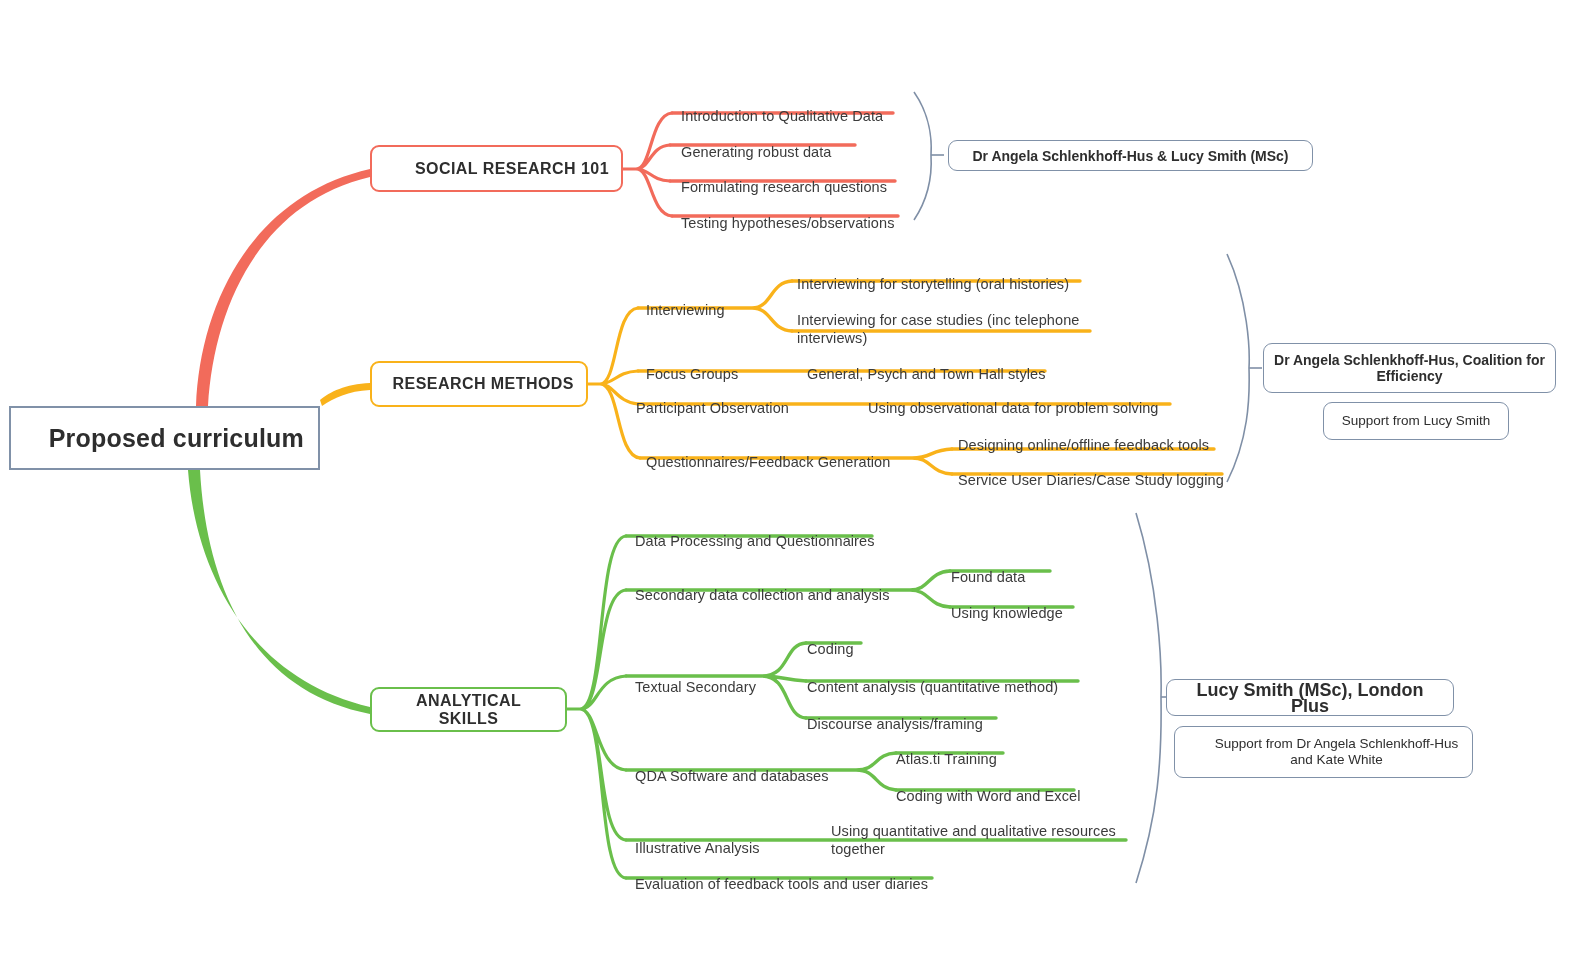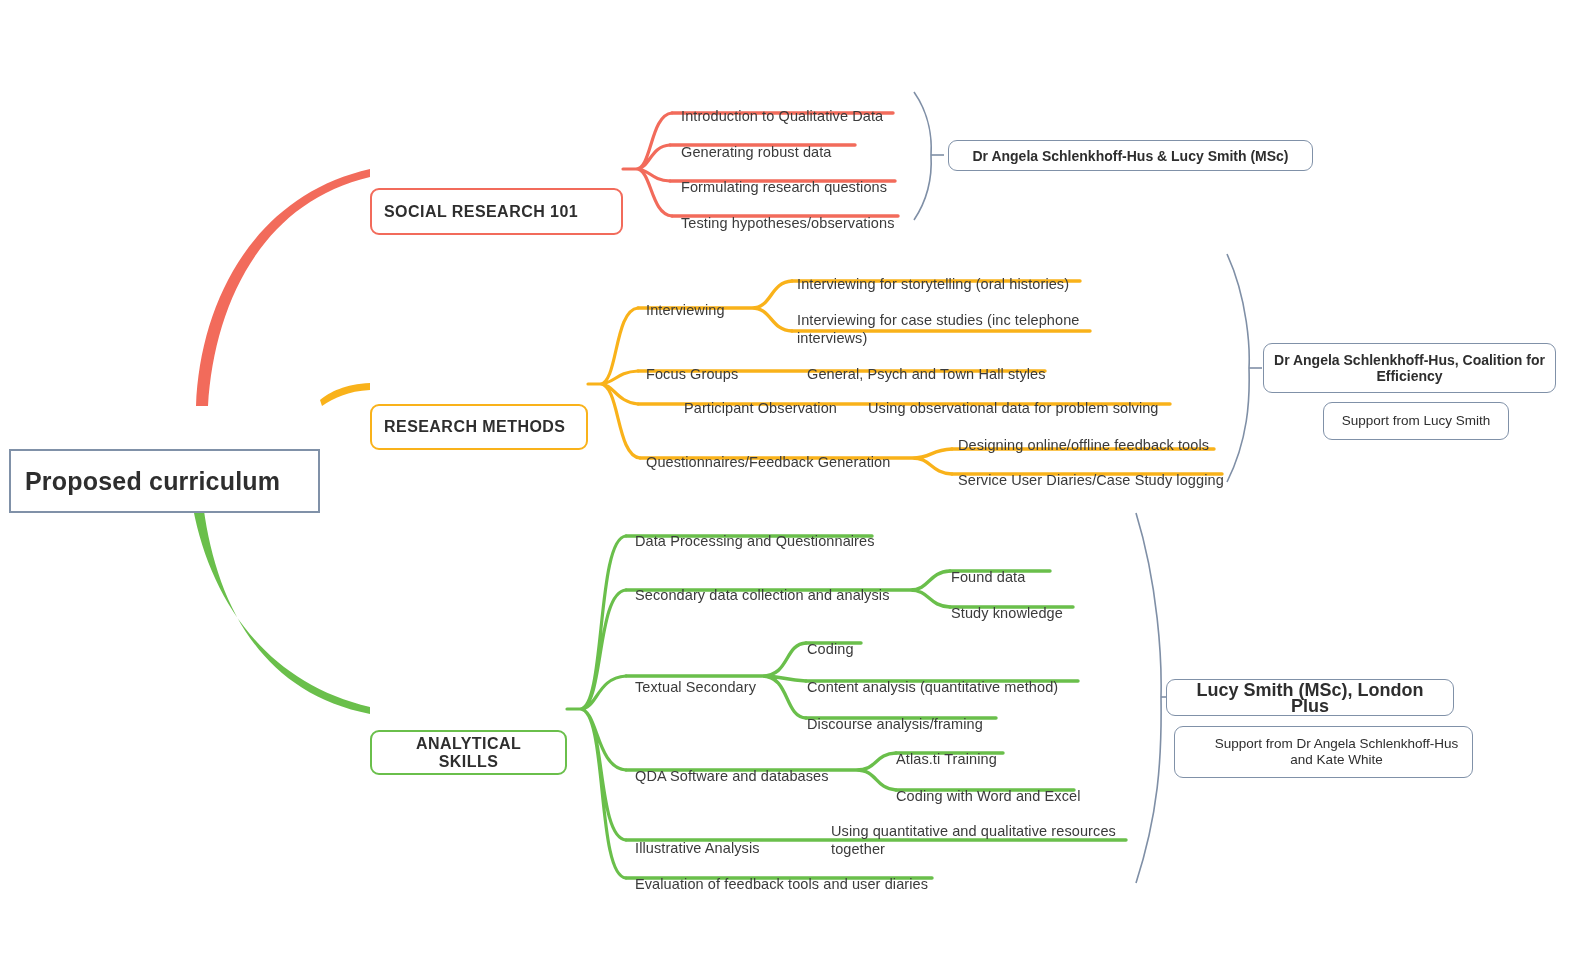--- a/index.html
+++ b/index.html
@@ -23,23 +23,22 @@
     left: 0; top: 0;
     width: 1582px;
     height: 979px;
     pointer-events: none;
   }
   .node {
     position: absolute;
     box-sizing: border-box;
     display: flex;
     align-items: center;
-    justify-content: flex-start;
+    justify-content: flex-end;
     text-align: center;
-    margin-top: 43px;
   }
   
   .root-node {
     border: 2px solid #8091a8;
     background: #ffffff;
     color: #2e2e2e;
     font-size: 25px;
     font-weight: bold;
     letter-spacing: 0.2px;
     padding: 0 14px;
@@ -219,21 +218,21 @@
     <span>Interviewing for storytelling (oral histories)</span>
   </div>
 
   <div class="leaf" style="left:646px; top:347px;">
     <span>Focus Groups</span>
   </div>
   <div class="leaf" style="left:807px; top:347px;">
     <span>General, Psych and Town Hall styles</span>
   </div>
 
-  <div class="leaf" style="left:684px; top:381px;">
+  <div class="leaf" style="left:636px; top:381px;">
     <span>Participant Observation</span>
   </div>
   <div class="leaf" style="left:868px; top:381px;">
     <span>Using observational data for problem solving</span>
   </div>
 
   <div class="leaf" style="left:646px; top:435px;">
     <span>Questionnaires/Feedback Generation</span>
   </div>
   <div class="leaf" style="left:958px; top:418px;">
@@ -254,21 +253,21 @@
     <span>Data Processing and Questionnaires</span>
   </div>
 
   <div class="leaf" style="left:635px; top:568px;">
     <span>Secondary data collection and analysis</span>
   </div>
   <div class="leaf" style="left:951px; top:550px;">
     <span>Found data</span>
   </div>
   <div class="leaf" style="left:951px; top:586px;">
-    <span>Study knowledge</span>
+    <span>Using knowledge</span>
   </div>
 
   <div class="leaf" style="left:635px; top:660px;">
     <span>Textual Secondary</span>
   </div>
   <div class="leaf" style="left:807px; top:622px;">
     <span>Coding</span>
   </div>
   <div class="leaf" style="left:807px; top:660px;">
     <span>Content analysis (quantitative method)</span>

